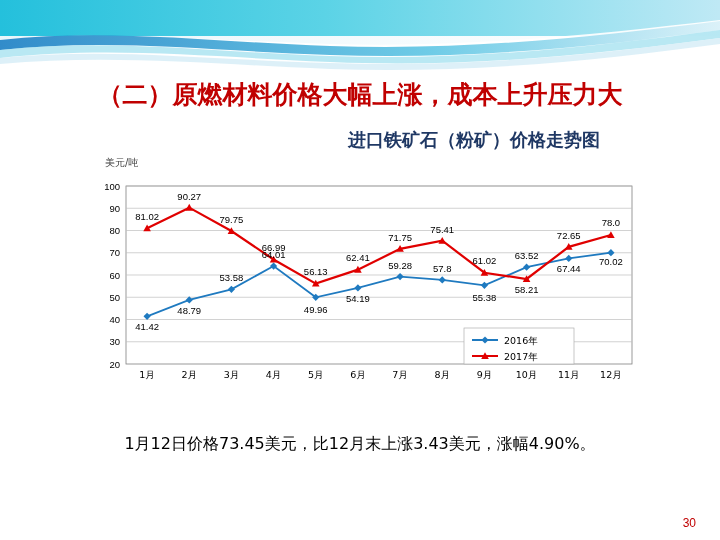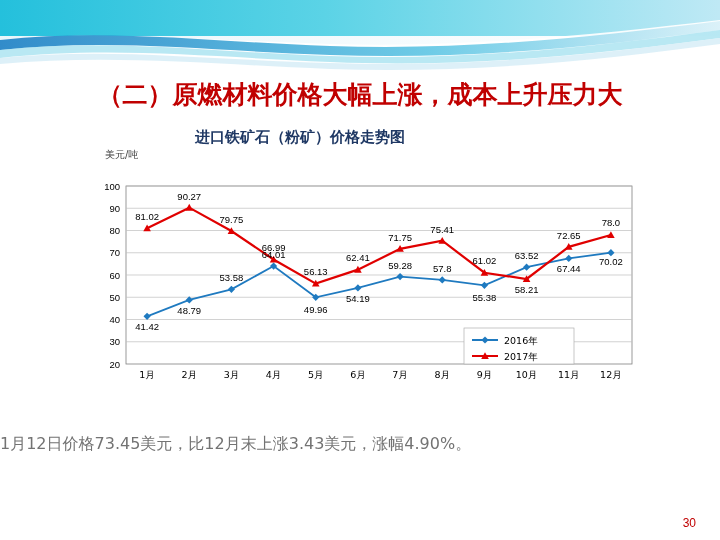--- a/index.html
+++ b/index.html
@@ -9,36 +9,36 @@
   .header-band{position:absolute;left:0;top:0;width:720px;height:72px;overflow:hidden;}
   .header-band svg{display:block;}
 
   
   .slide-title{
     position:absolute;left:0;top:78px;width:720px;text-align:center;
     font-family:"DejaVu Sans",sans-serif;font-weight:bold;font-size:25px;color:#C00000;
     letter-spacing:0px;
   }
   .chart-title{
-    position:absolute;left:0;top:128px;width:600px;text-align:center;
-    font-family:"DejaVu Sans",sans-serif;font-weight:bold;font-size:15px;color:#1F3864;
+    position:absolute;left:0;top:128px;width:600px;text-align:right;
+    font-family:"DejaVu Sans",sans-serif;font-weight:bold;font-size:18px;color:#1F3864;
   }
   .unit-label{
-    position:absolute;left:105px;top:148px;font-size:10px;color:#404040;
+    position:absolute;left:105px;top:156px;font-size:10px;color:#404040;
     font-family:"DejaVu Sans",sans-serif;
   }
 
   
   .chart-wrap{position:absolute;left:86px;top:178px;width:554px;height:210px;}
   .chart-svg{position:absolute;left:0;top:0;}
 
   
   .footnote{
-    position:absolute;left:0;top:434px;width:720px;text-align:left;
-    font-family:"DejaVu Sans",sans-serif;font-size:16px;color:#737373;
+    position:absolute;left:0;top:434px;width:720px;text-align:center;
+    font-family:"DejaVu Sans",sans-serif;font-size:16px;color:#000000;
   }
 
   
   .page-num{
     position:absolute;right:24px;bottom:10px;font-size:12px;color:#C00000;
     font-family:"Liberation Sans",sans-serif;
   }
 </style>
 </head>
 <body>

